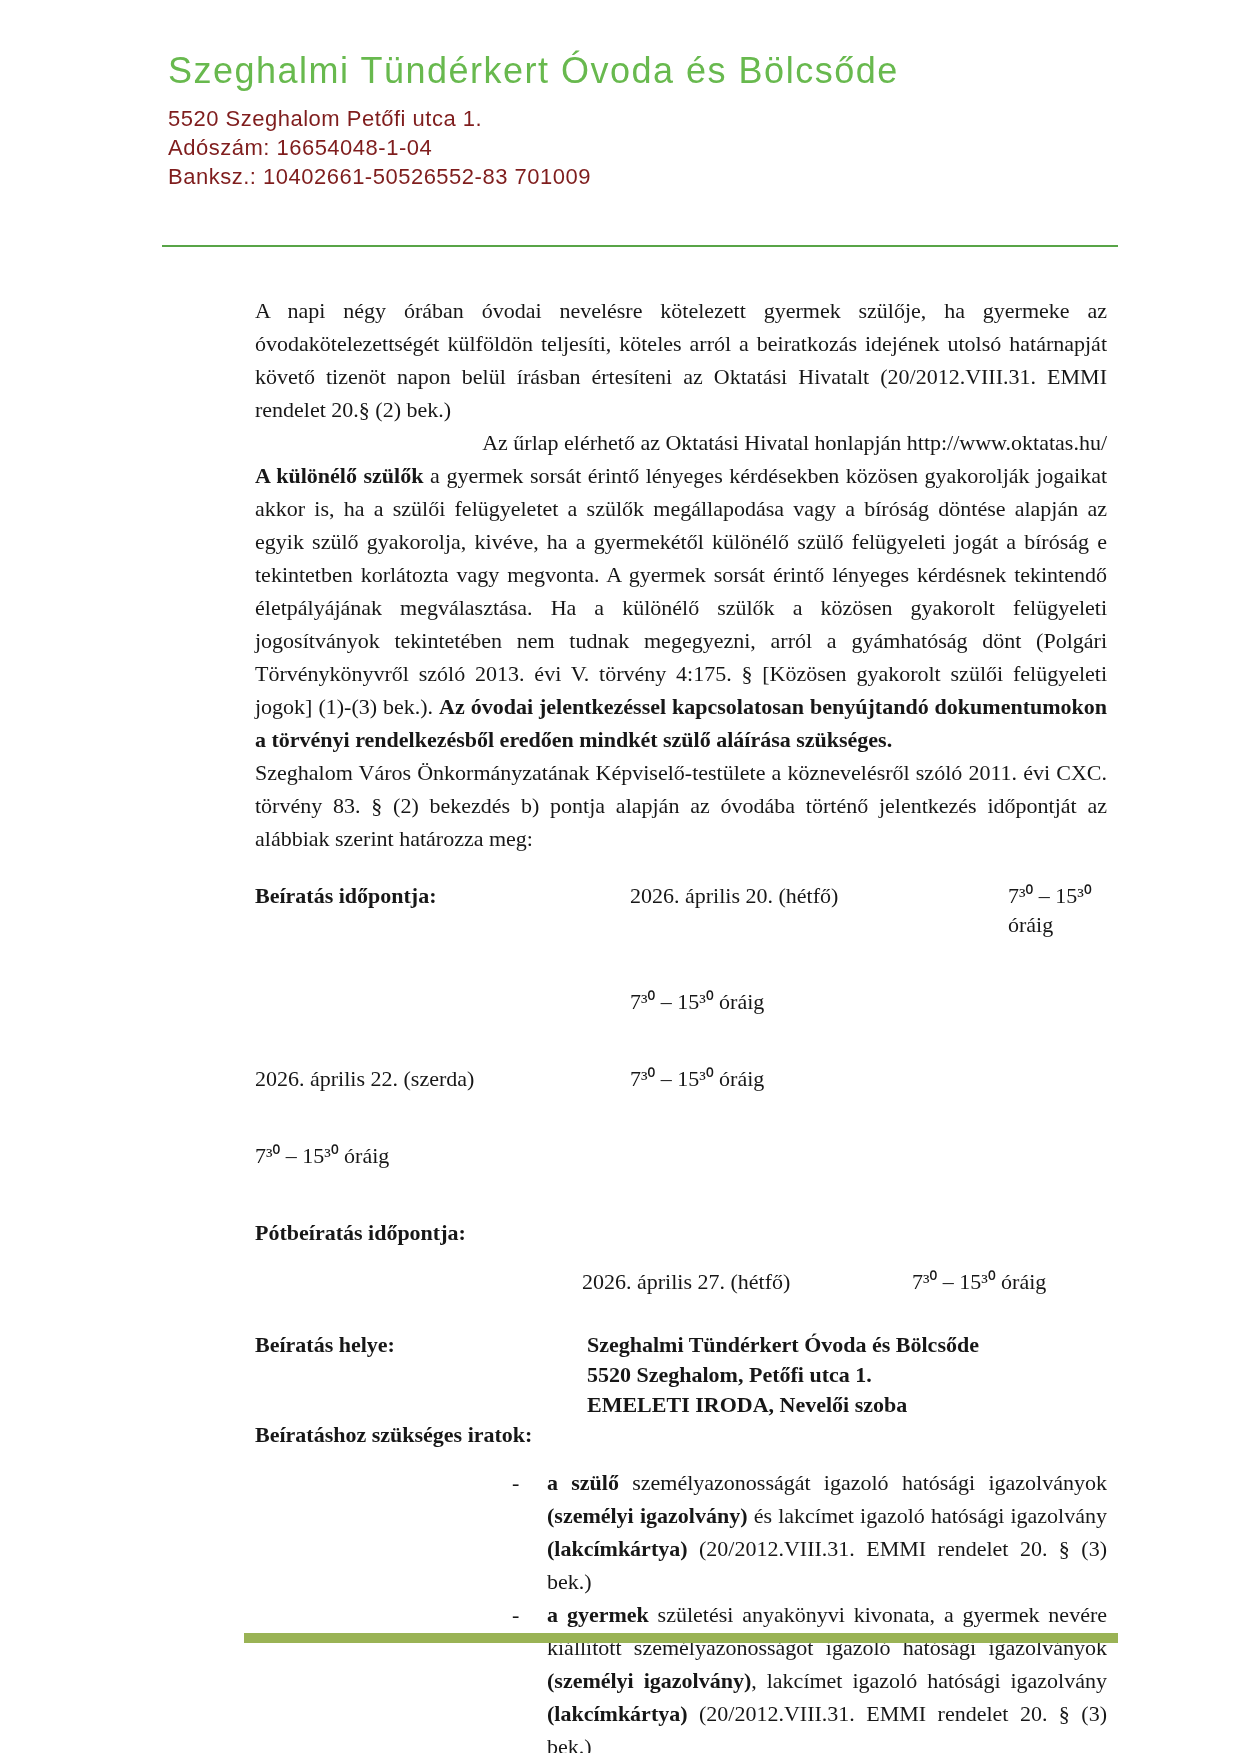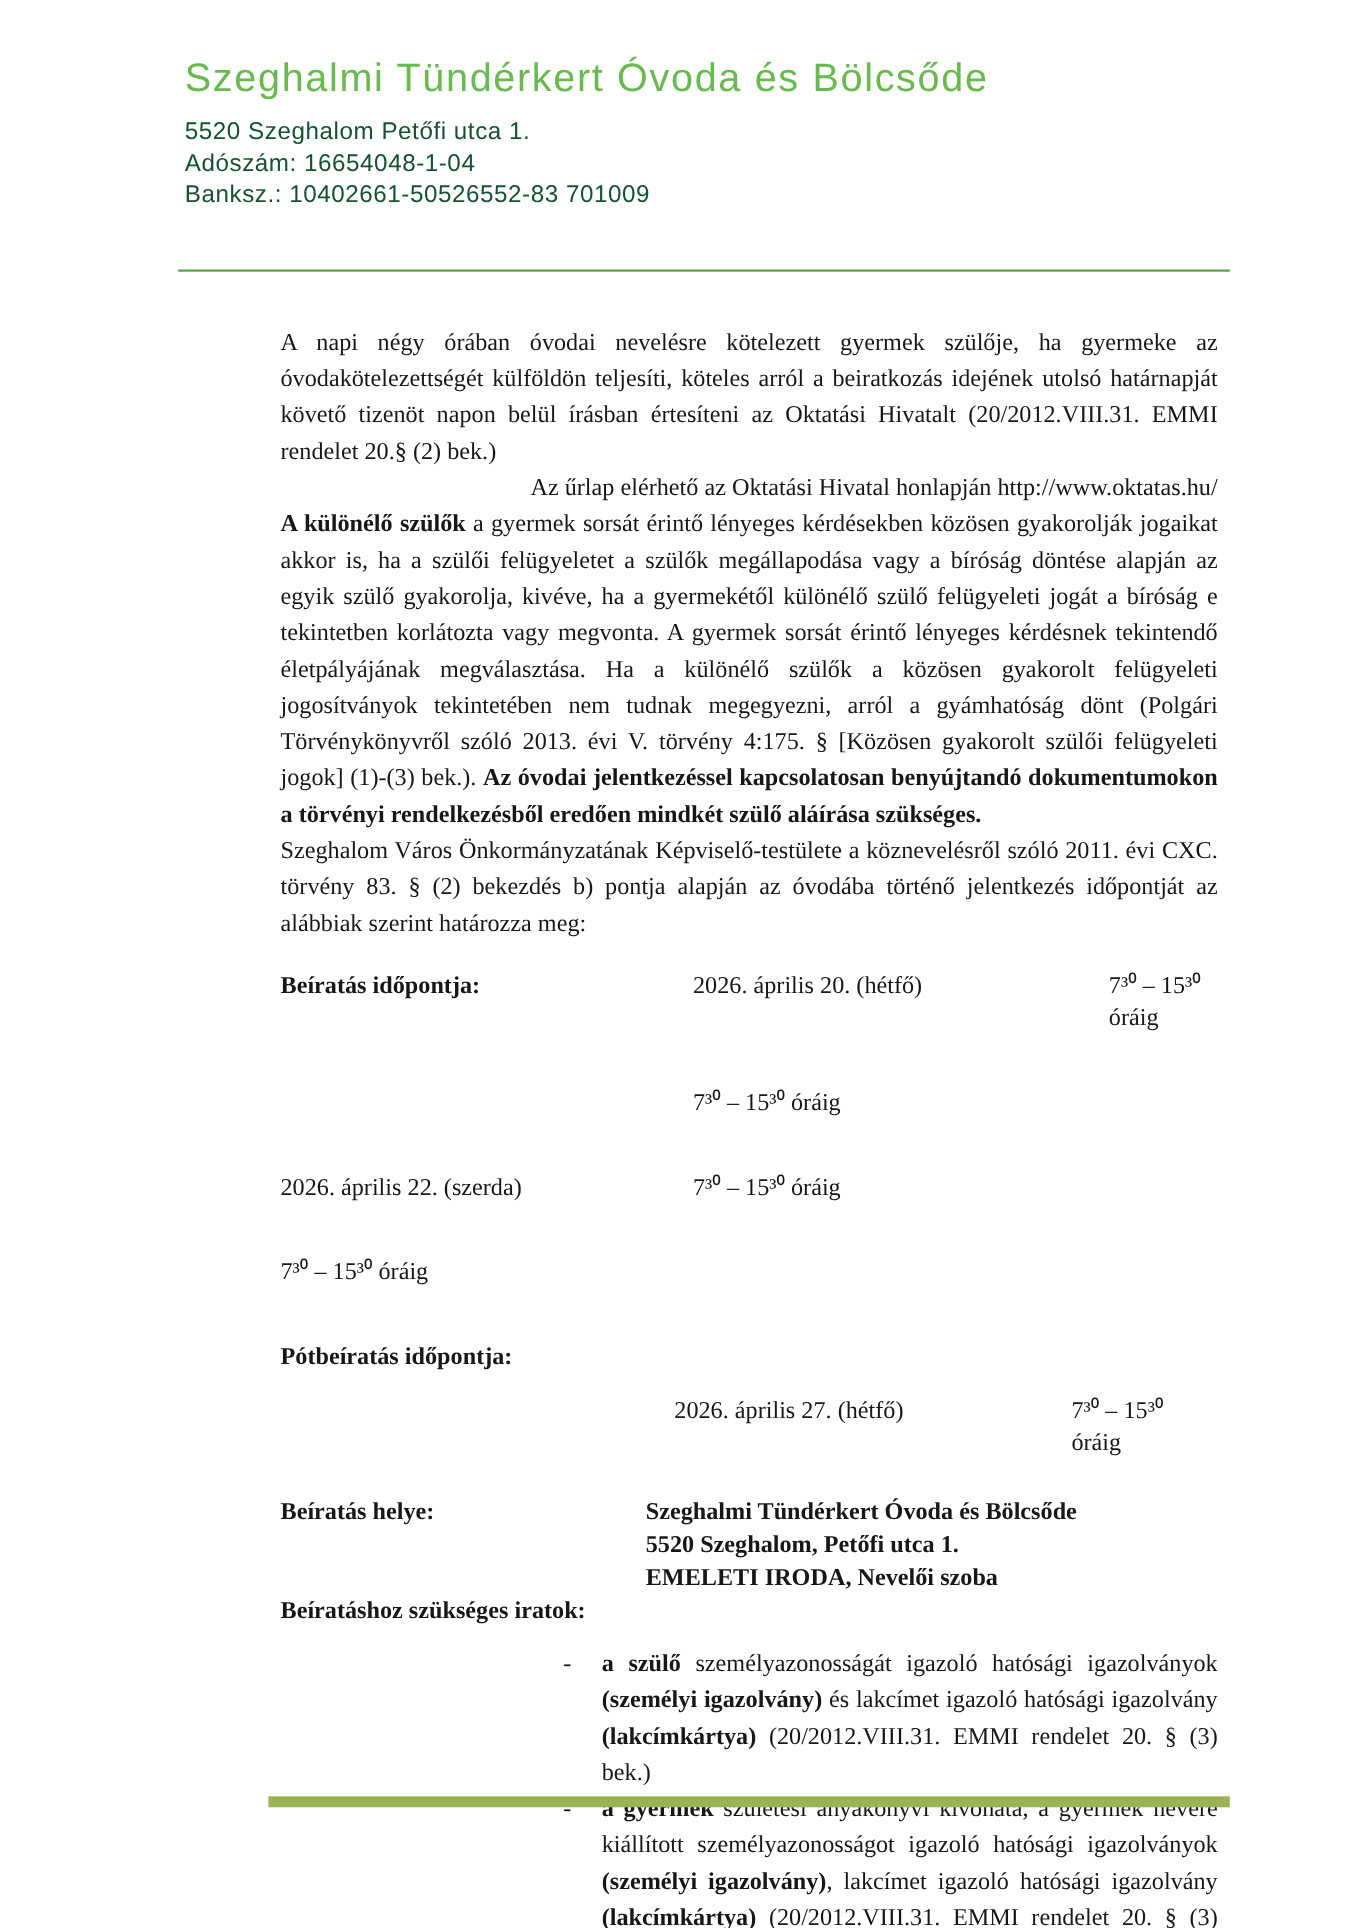--- a/index.html
+++ b/index.html
@@ -11,21 +11,21 @@
 
   
   .letterhead { position:absolute; top:50px; left:46px; }
   .org-name {
     margin:0; font-family:"Liberation Sans", sans-serif; font-weight:400;
     font-size:36px; letter-spacing:1.5px; color:#68b94e;
   }
   .addr-block { margin-top:12px; }
   .addr {
     font-family:"Liberation Sans", sans-serif; font-size:22px; line-height:29px;
-    letter-spacing:0.5px; color:#14532d;
+    letter-spacing:0.5px; color:#7f1d1d;
   }
   .logo { position:absolute; top:56px; left:1006px; width:152px; height:152px; }
   .head-rule { position:absolute; top:245px; left:40px; width:1160px; height:2px; background:#58a447; }
 
   
   .content {
     position:absolute; top:294px; left:133px; width:852px;
     font-size:22px; line-height:33px;
   }
   .content b { font-weight:bold; }
@@ -33,21 +33,21 @@
   p.note { margin:0; padding-left:6px; text-align:right; }
   .gap { margin-top:22px; }
 
   
   .sched {
     margin-top:26px; display:grid; grid-template-columns:327px 330px 1fr;
     line-height:29px;
     gap:48px;
   }
   .sched .s-label { font-weight:bold; }
-  .sched-extra { margin-top:20px; display:grid; grid-template-columns:327px 330px 1fr; line-height:29px;gap:31px; }
+  .sched-extra { margin-top:20px; display:grid; grid-template-columns:327px 330px 1fr; line-height:29px; }
 
   
   .place { margin-top:34px; display:grid; grid-template-columns:332px 1fr; line-height:30px; }
   .place .p-label { font-weight:bold; }
   .place .p-lines div { font-weight:bold; }
   .docs-label { font-weight:bold; line-height:30px; }
 
   
   .bullets { margin-top:16px; margin-left:257px; }
   .bullet { display:flex; }

